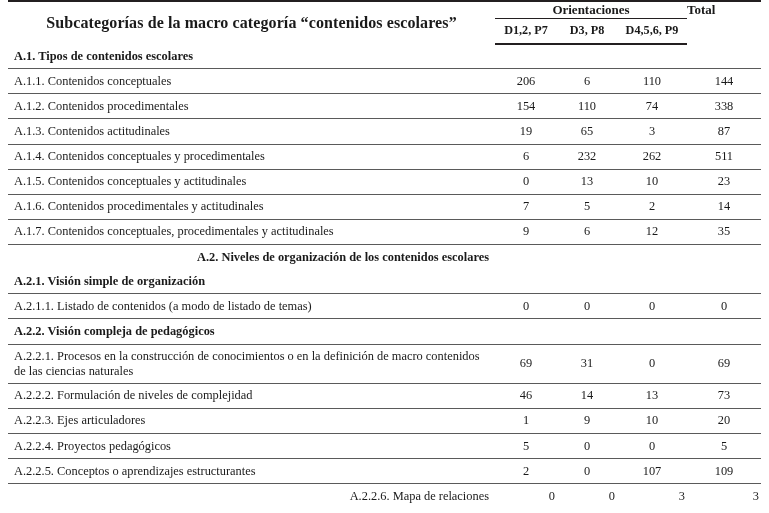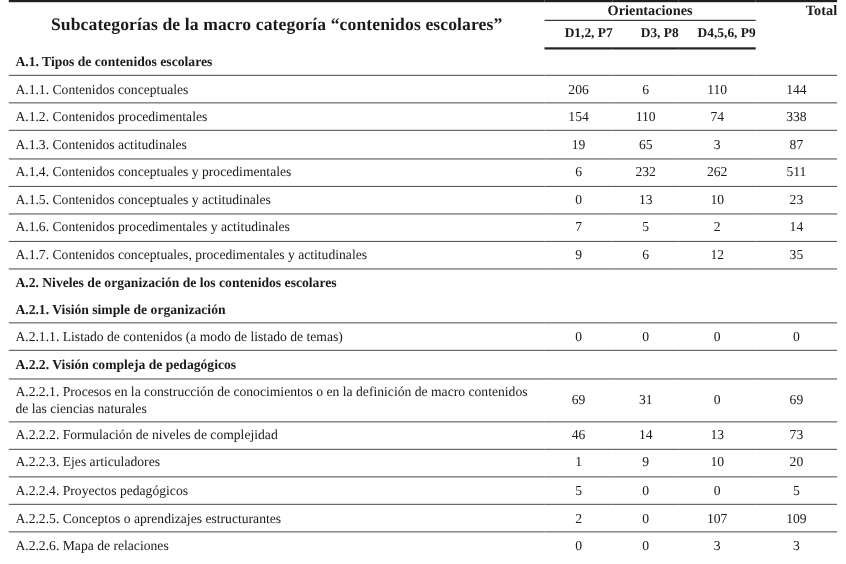--- a/index.html
+++ b/index.html
@@ -60,45 +60,45 @@
     letter-spacing: .1px;
   }
   .hdr-orient {
     text-align: center;
     font-weight: bold;
     font-size: 13px;
     padding: 4px 0 3px 0;
     border-bottom: 1.1px solid #231f20;
   }
   .hdr-total {
-    text-align: right;
+    text-align: left;
     font-weight: bold;
     font-size: 13px;
     padding: 4px 0 3px 0;
     vertical-align: top;
   }
   .hdr-sub {
     text-align: center;
     font-weight: bold;
     font-size: 12.2px;
     padding: 4px 0 5px 0;
   }
 
   tr.hdr-under td,
   tr.hdr-under th {
     border-bottom: 2.2px solid #231f20;
-    text-align: right;
   }
 
   
   tr.row td {
     border-bottom: 1.1px solid #5a5a5a;
   }
   tr.row.no-rule td {
     border-bottom: none;
+    text-align: right;
   }
 
   td.label {
     text-align: left;
     padding: 4.5px 6px 4.5px 6px;
     line-height: 1.22;
   }
   td.label.section {
     font-weight: bold;
     margin-left: 25px;

